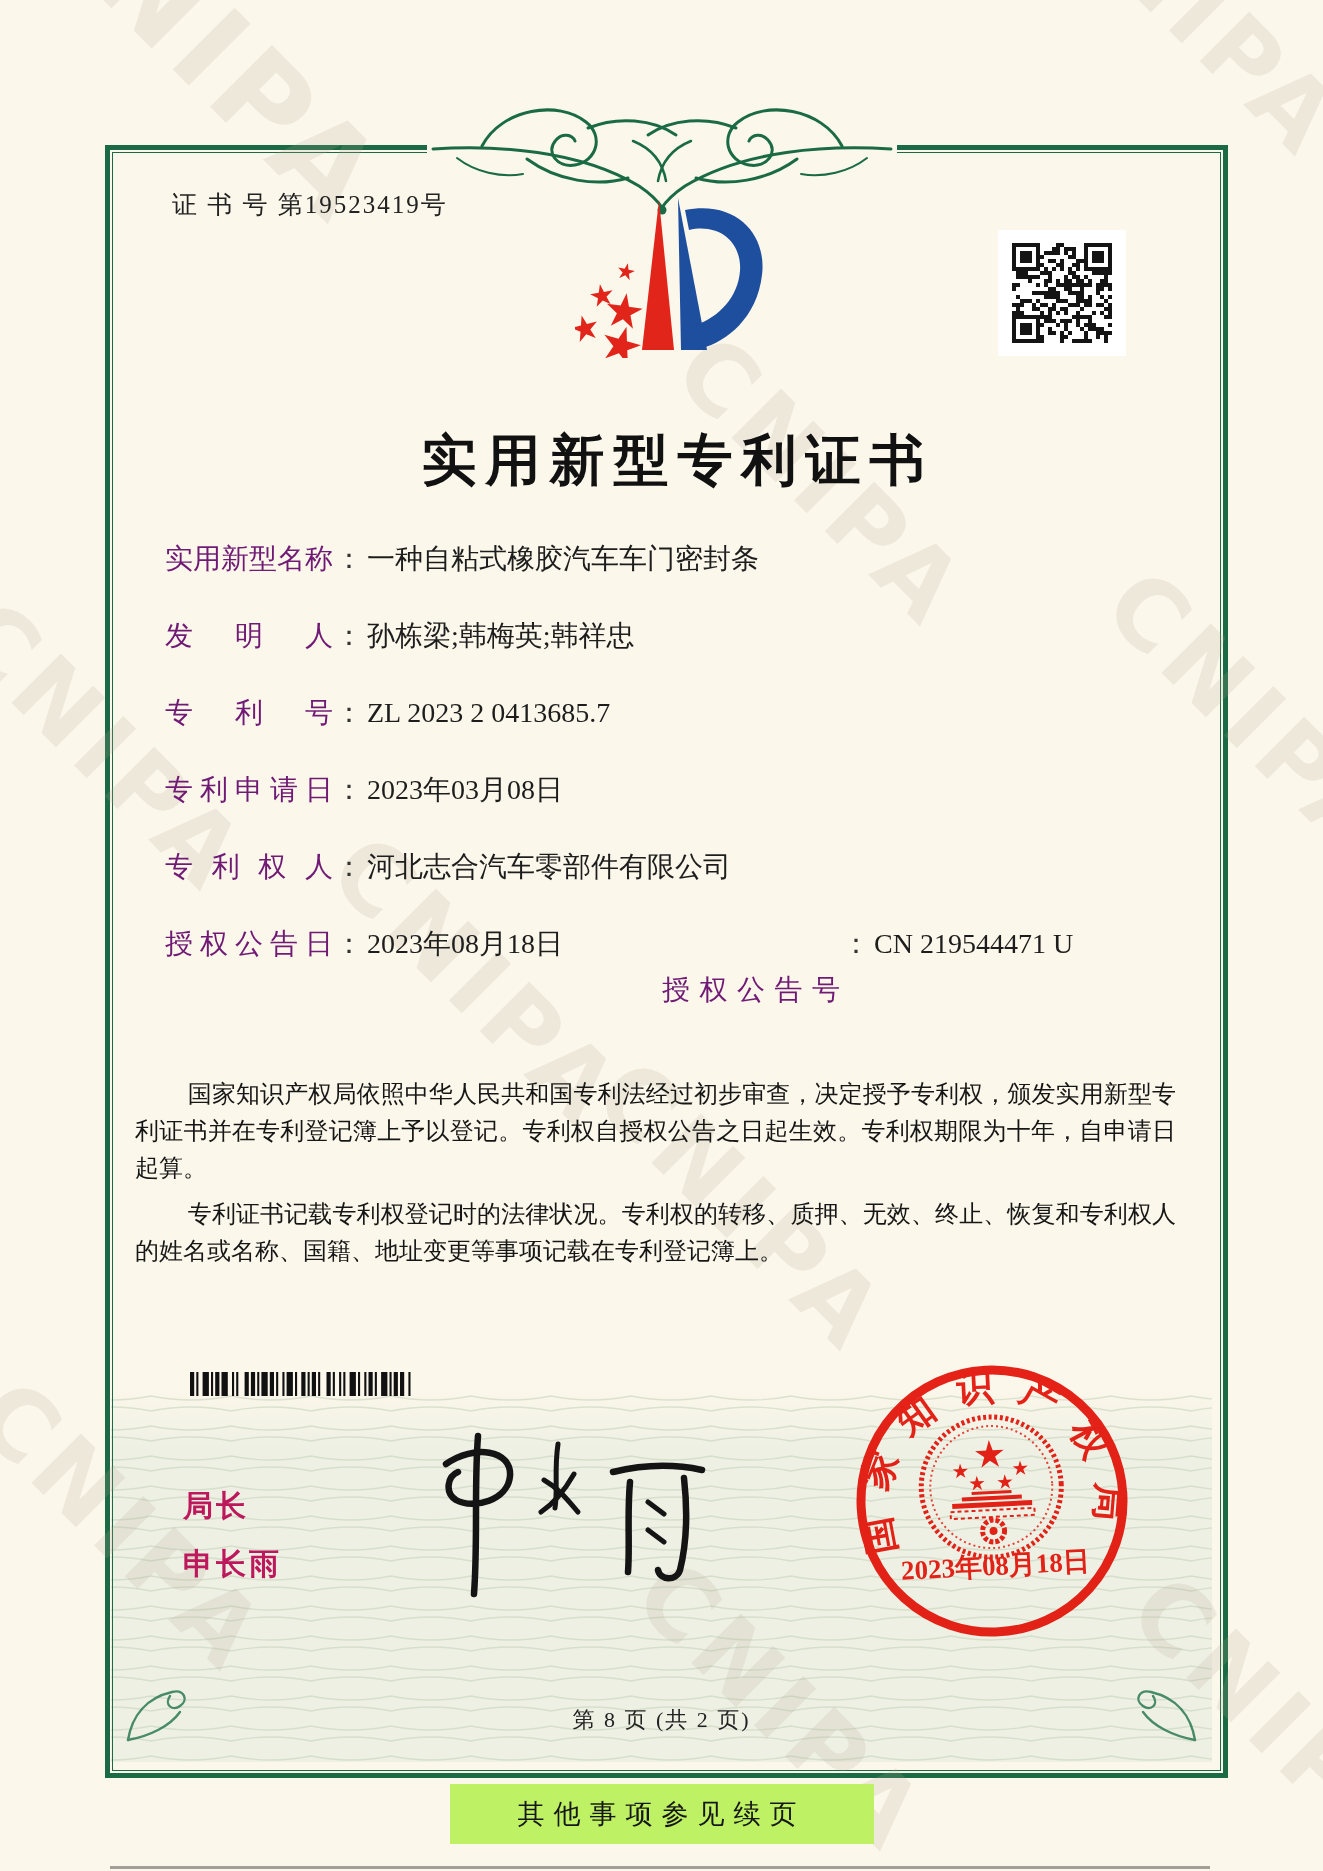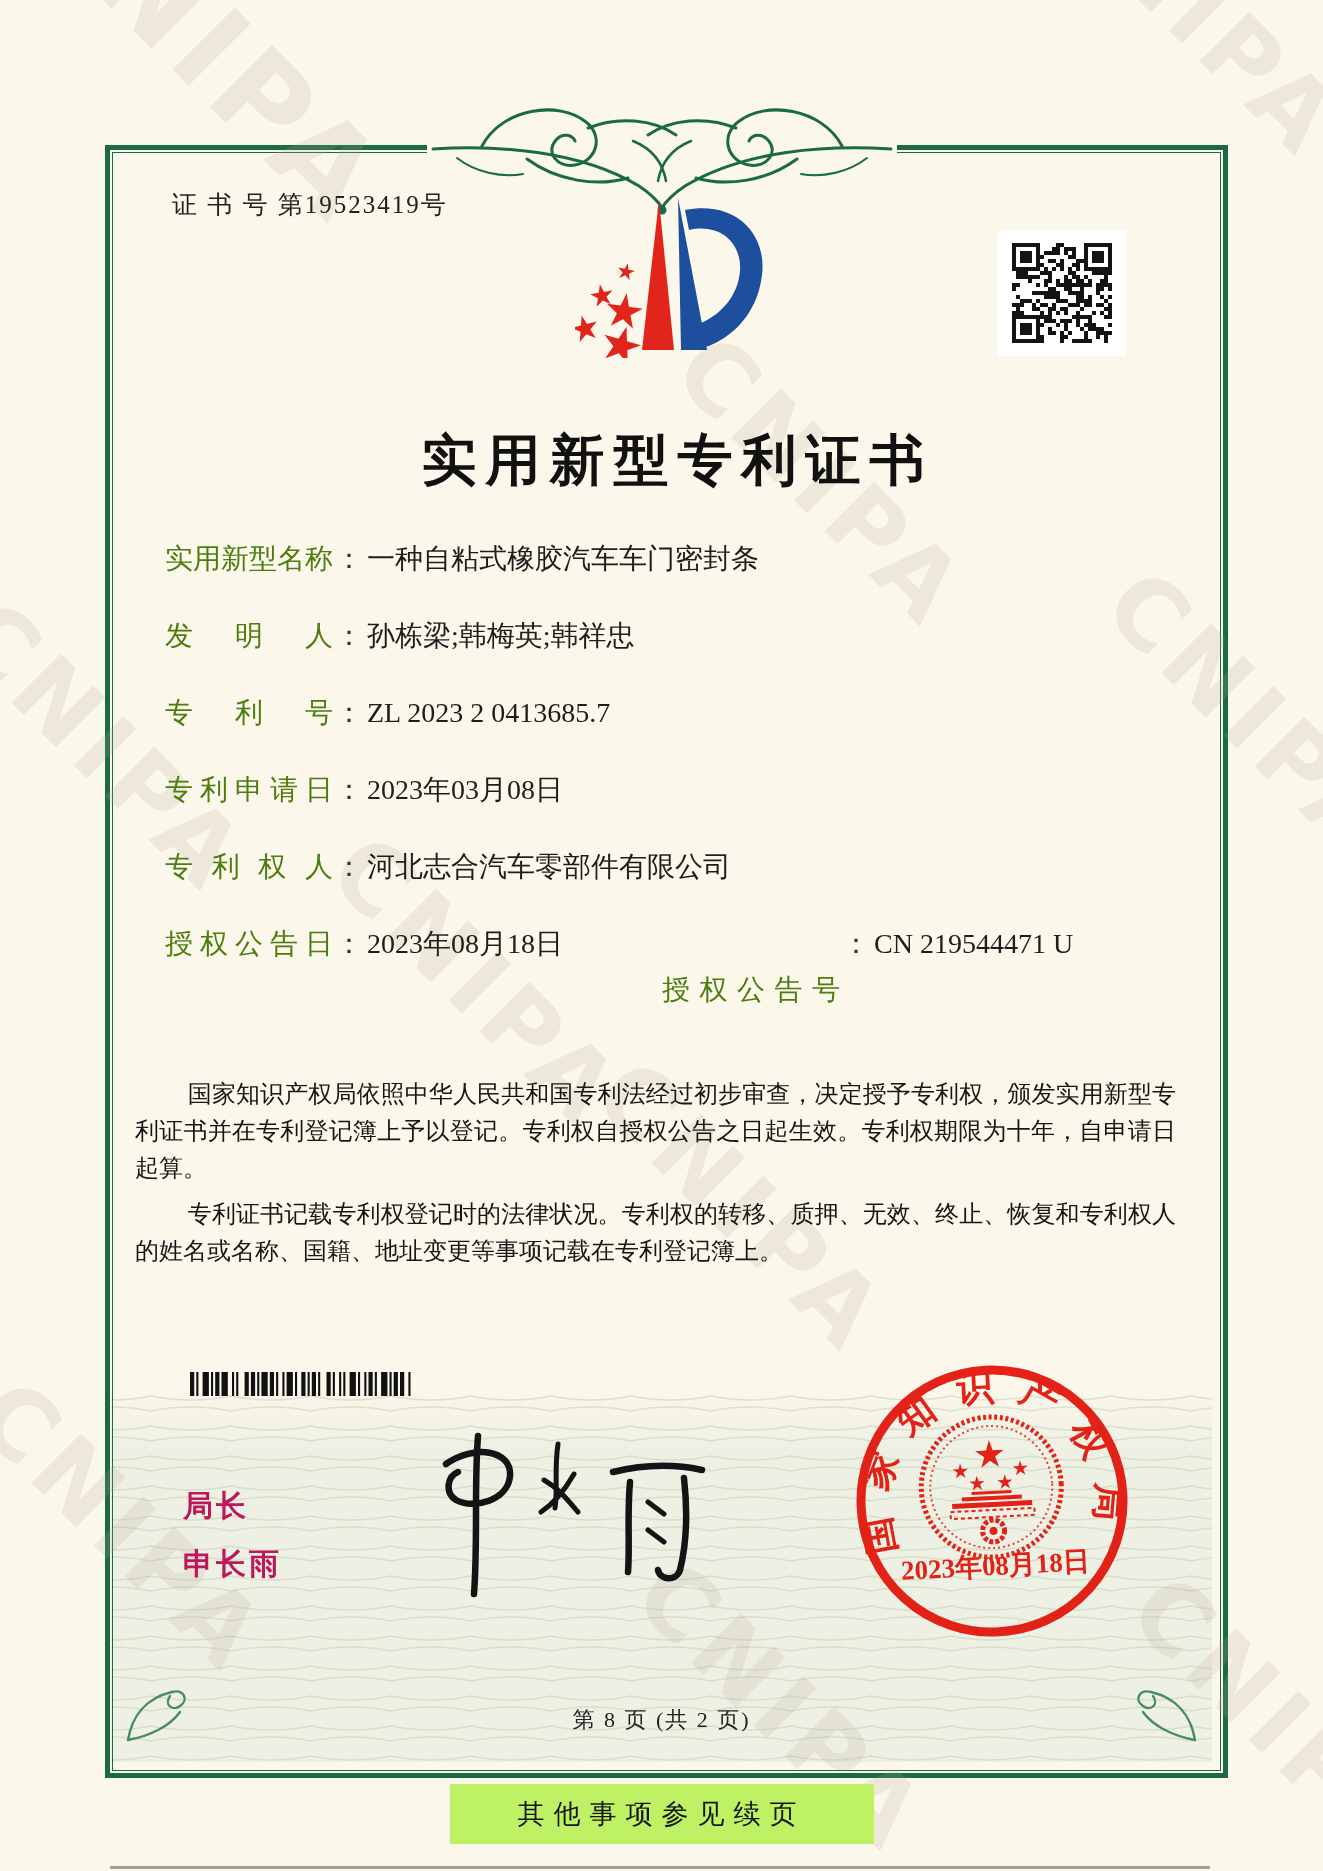--- a/index.html
+++ b/index.html
@@ -42,21 +42,21 @@
   }
   .doc-title{
     position:absolute; left:16px; top:424px; width:100%; text-align:center; z-index:3;
     font-size:55px; font-weight:bold; letter-spacing:9px; color:#111;
   }
   
   .fields{ position:absolute; left:165px; top:541px; width:1000px; z-index:3; font-size:28px; }
   .frow{ position:relative; line-height:36px; margin-bottom:41px; white-space:nowrap; color:#222;}
   .flabel{
     display:inline-block; width:168px; vertical-align:top;
-    text-align:justify; text-align-last:justify; text-justify:inter-character; color:#4d7c0f;
+    text-align:justify; text-align-last:justify; text-justify:inter-character; color:#701a75;
   }
   .fcolon{ display:inline-block; margin:0 4px 0 2px; color:#333;}
   .fvalue{ color:#1d1d1d; }
   .grant-col2{ position:absolute; left:497px; top:0; white-space:nowrap; }
   .grant-col2 .flabel{ width:178px;margin-top:46px; }
   
   .paras{
     position:absolute; left:135px; top:1076px; width:1056px; z-index:3;
     font-size:24px; line-height:37px; text-align:justify; color:#161616;
   }

